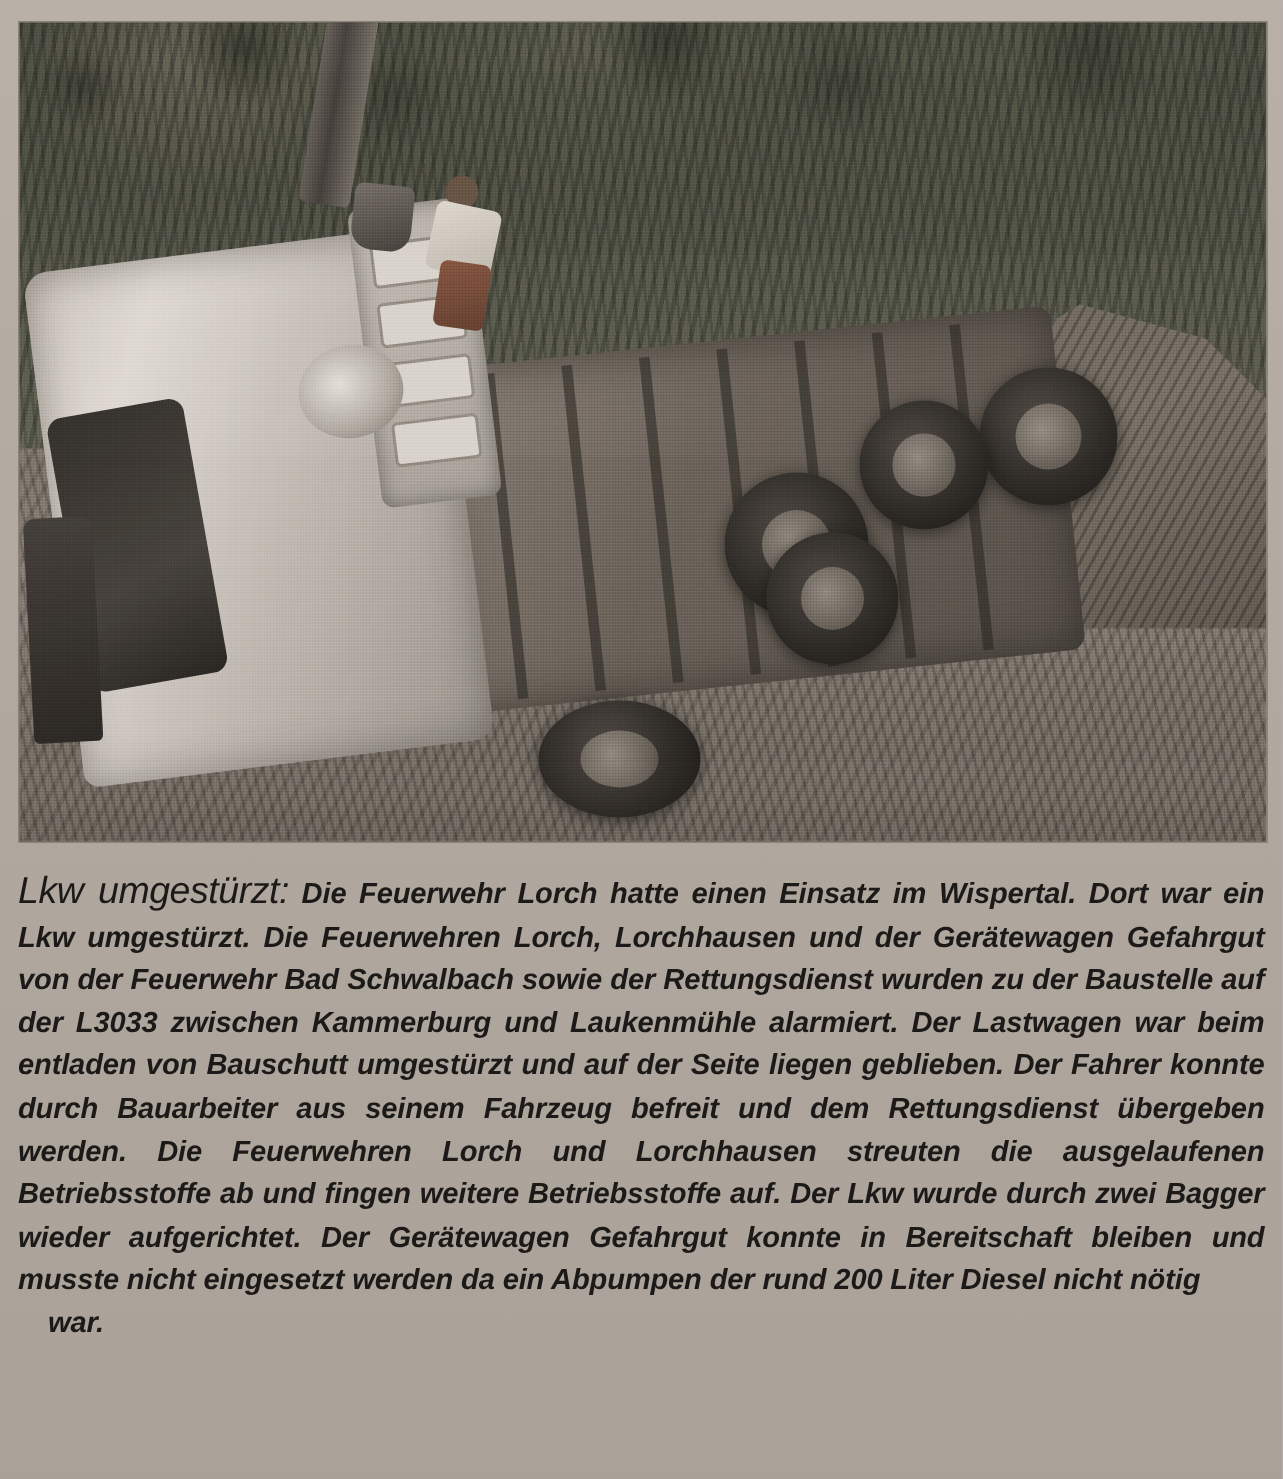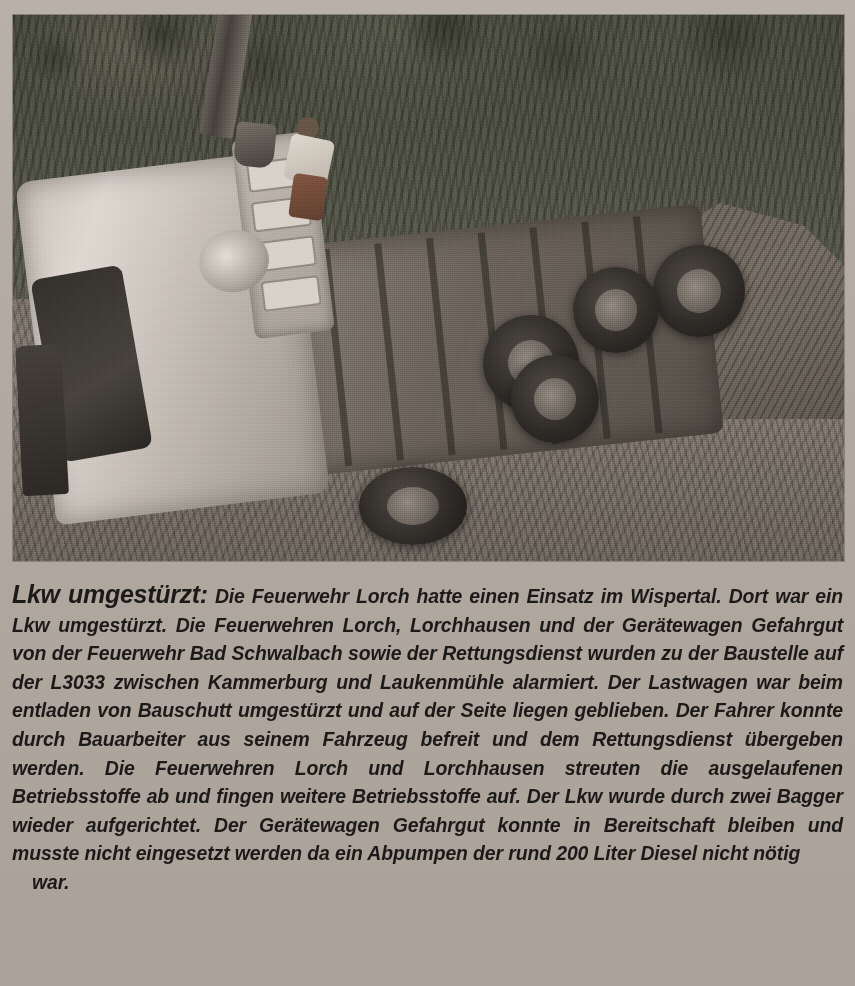--- a/index.html
+++ b/index.html
@@ -239,21 +239,21 @@
     color: #1c1a18;
     font-style: italic;
     font-weight: bold;
     font-size: 19.4px;
     line-height: 28.6px;
     text-align: justify;
     letter-spacing: -0.1px;
   }
   .caption .lead {
     font-size: 25px;
-    font-weight: bold;
+    font-weight: normal;
     font-style: italic;
     letter-spacing: -0.3px;
   }
   .credit-row {
     display: flex;
     justify-content: space-between;
     align-items: baseline;
     width: 831px;
     margin-left: 20px;
   }

